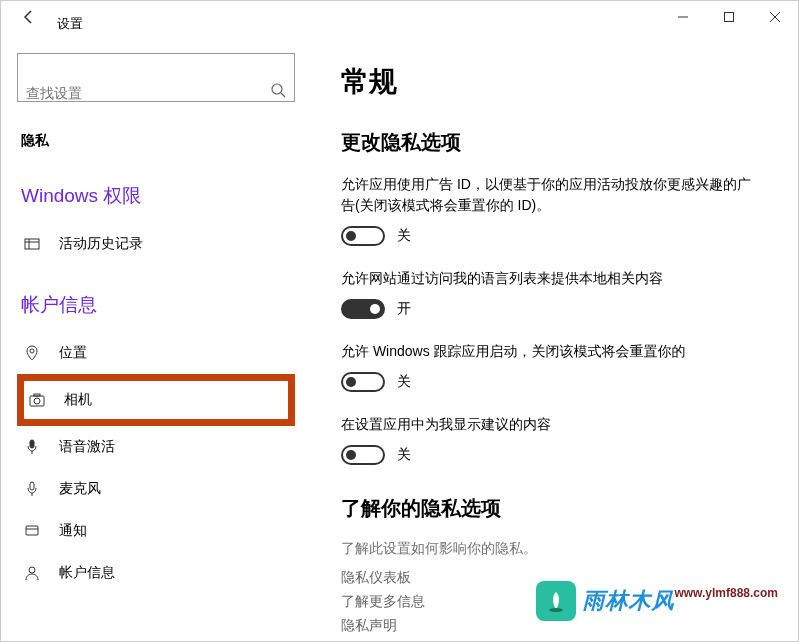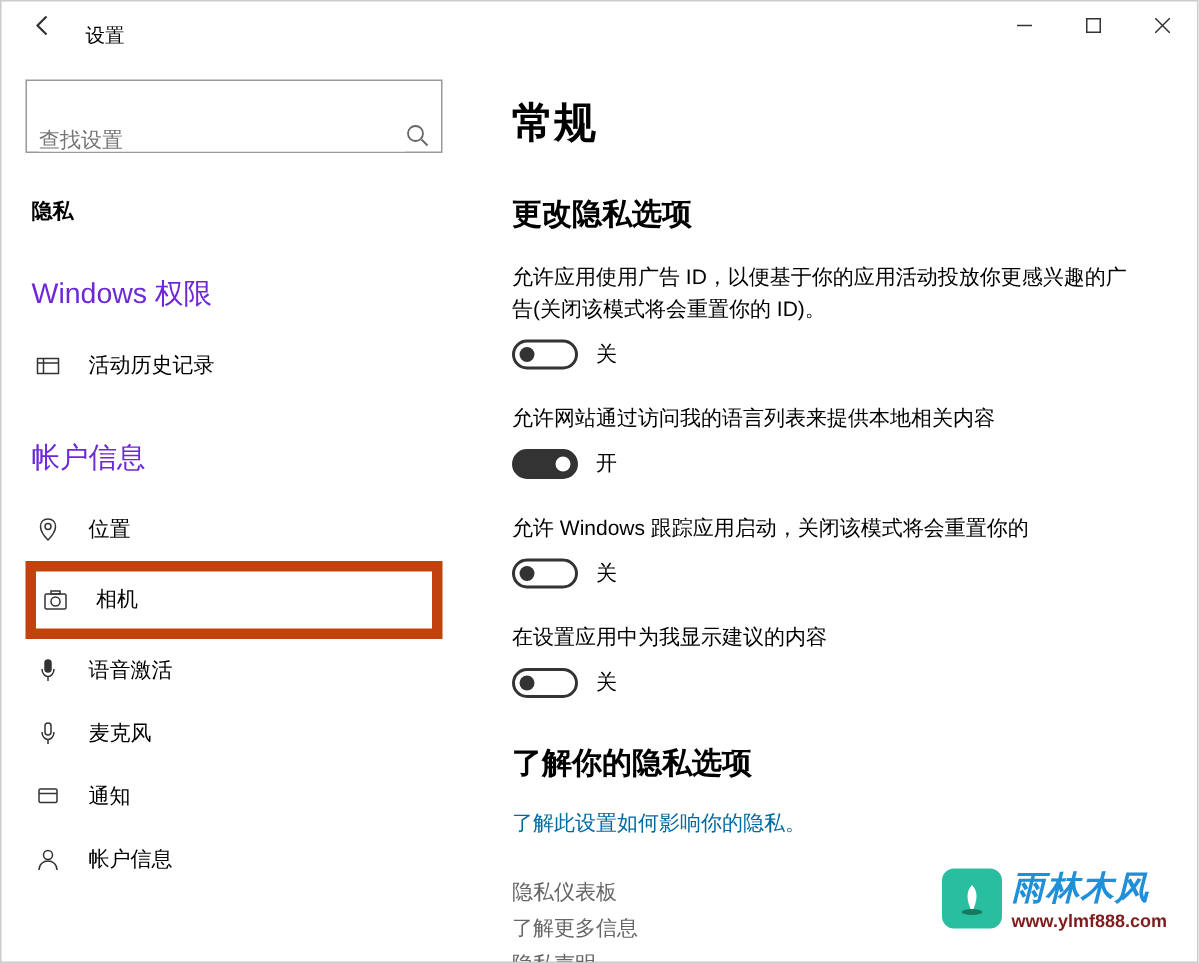--- a/index.html
+++ b/index.html
@@ -172,22 +172,22 @@
     .toggle.on .knob {
       background: #fff;
       left: auto;
       right: 3px;
     }
     .toggle-label {
       font-size: 14px;
     }
     .info-desc {
       font-size: 14px;
-      color: #0369a1;
-      margin-bottom: 25px;
+      color: #737373;
+      margin-bottom: 8px;
     }
     .link-text {
       font-size: 14px;
       color: #666;
       line-height: 1.7;
       cursor: pointer;
     }
     .watermark {
       position: absolute;
       bottom: 20px;
@@ -201,21 +201,21 @@
       height: 40px;
       background: #2abea0;
       border-radius: 8px;
       display: flex;
       align-items: center;
       justify-content: center;
       color: #fff;
     }
     .watermark-text {
       display: flex;
-      flex-direction: column;
+      flex-direction: row;
     }
     .watermark-title {
       font-size: 22px;
       font-weight: bold;
       color: #1e8fd8;
       font-style: italic;
       letter-spacing: 1px;
     }
     .watermark-url {
       font-size: 12px;

